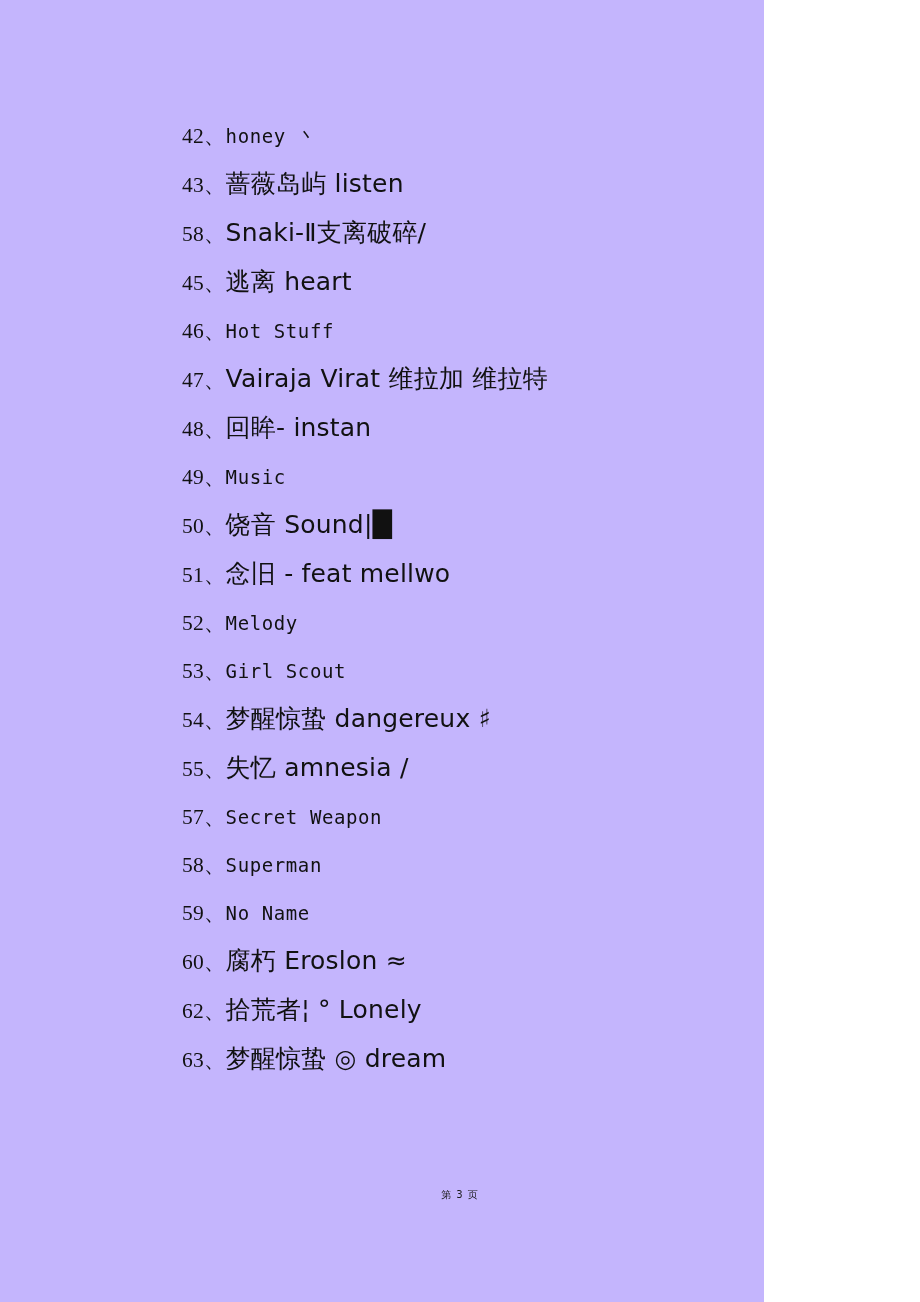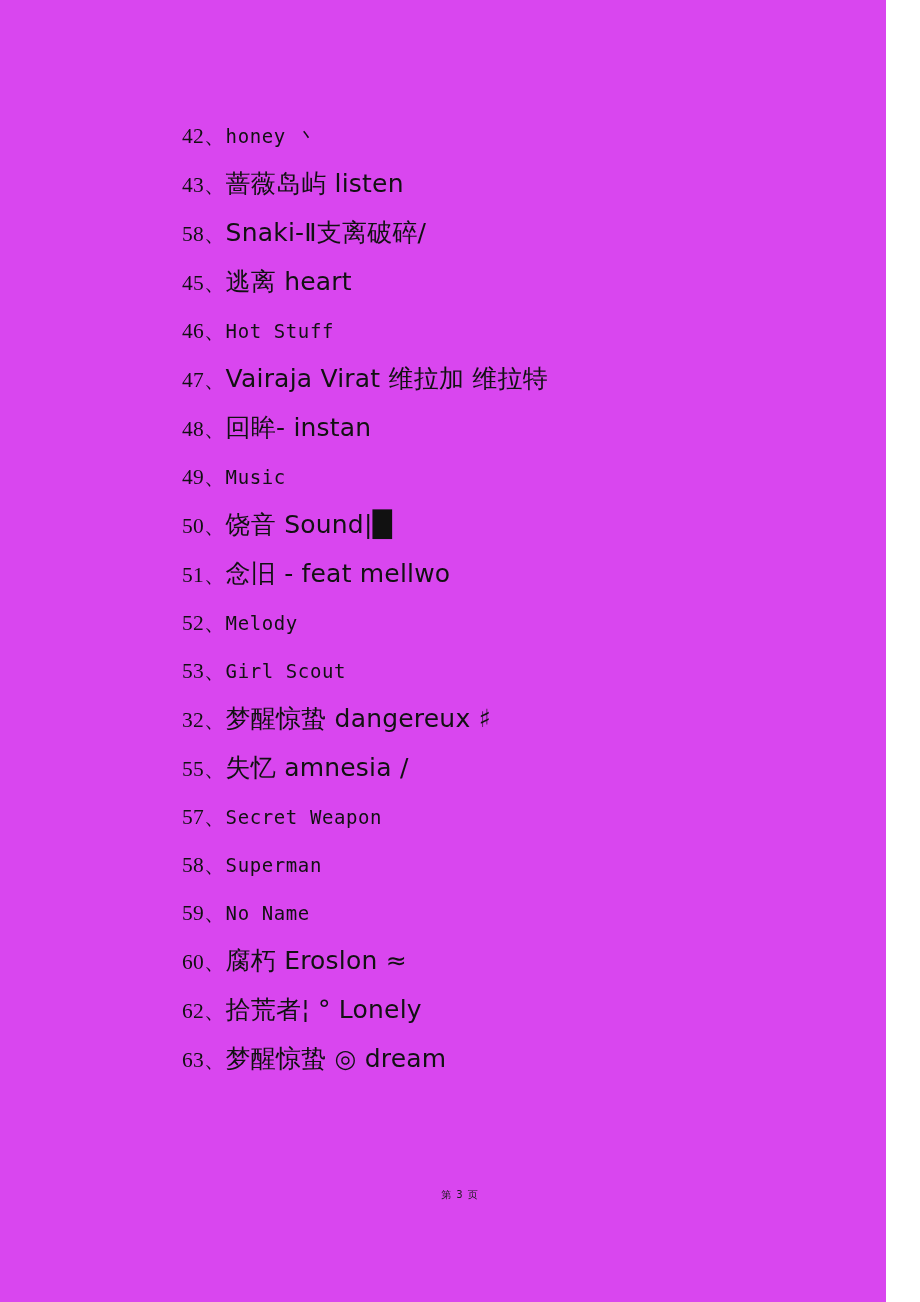--- a/index.html
+++ b/index.html
@@ -13,23 +13,23 @@
     height: 1302px;
     position: relative;
     font-family: "Liberation Serif", "DejaVu Serif", serif;
     color: #0d0d0d;
     overflow: hidden;
   }
   .page {
     position: absolute;
     left: 0;
     top: 0;
-    width: 886px;
+    width: 764px;
     height: 1302px;
-    background: #d946ef;
+    background: #c4b5fd;
     box-sizing: border-box;
   }
   .content {
     position: absolute;
     left: 182px;
     top: 112px;
     width: 660px;
   }
   .doc-line {
     font-size: 21.5px;
@@ -76,21 +76,21 @@
     <div class="doc-line"><span class="idx">58、</span><span class="han">Snaki-Ⅱ支离破碎/</span></div>
     <div class="doc-line"><span class="idx">45、</span><span class="han">逃离 heart</span></div>
     <div class="doc-line"><span class="idx">46、</span><span class="lat">Hot Stuff</span></div>
     <div class="doc-line"><span class="idx">47、</span><span class="han">Vairaja Virat 维拉加 维拉特</span></div>
     <div class="doc-line"><span class="idx">48、</span><span class="han">回眸- instan</span></div>
     <div class="doc-line"><span class="idx">49、</span><span class="lat">Music</span></div>
     <div class="doc-line"><span class="idx">50、</span><span class="han">饶音 Sound|█</span></div>
     <div class="doc-line"><span class="idx">51、</span><span class="han">念旧 - feat mellwo</span></div>
     <div class="doc-line"><span class="idx">52、</span><span class="lat">Melody</span></div>
     <div class="doc-line"><span class="idx">53、</span><span class="lat">Girl Scout</span></div>
-    <div class="doc-line"><span class="idx">32、</span><span class="han">梦醒惊蛰 dangereux ♯</span></div>
+    <div class="doc-line"><span class="idx">54、</span><span class="han">梦醒惊蛰 dangereux ♯</span></div>
     <div class="doc-line"><span class="idx">55、</span><span class="han">失忆 amnesia /</span></div>
     <div class="doc-line"><span class="idx">57、</span><span class="lat">Secret Weapon</span></div>
     <div class="doc-line"><span class="idx">58、</span><span class="lat">Superman</span></div>
     <div class="doc-line"><span class="idx">59、</span><span class="lat">No Name</span></div>
     <div class="doc-line"><span class="idx">60、</span><span class="han">腐朽 Eroslon ≈</span></div>
     <div class="doc-line"><span class="idx">62、</span><span class="han">拾荒者¦ ° Lonely</span></div>
     <div class="doc-line"><span class="idx">63、</span><span class="han">梦醒惊蛰 ◎ dream</span></div>
   </div>
 
   <div class="footer">第 3 页</div>

